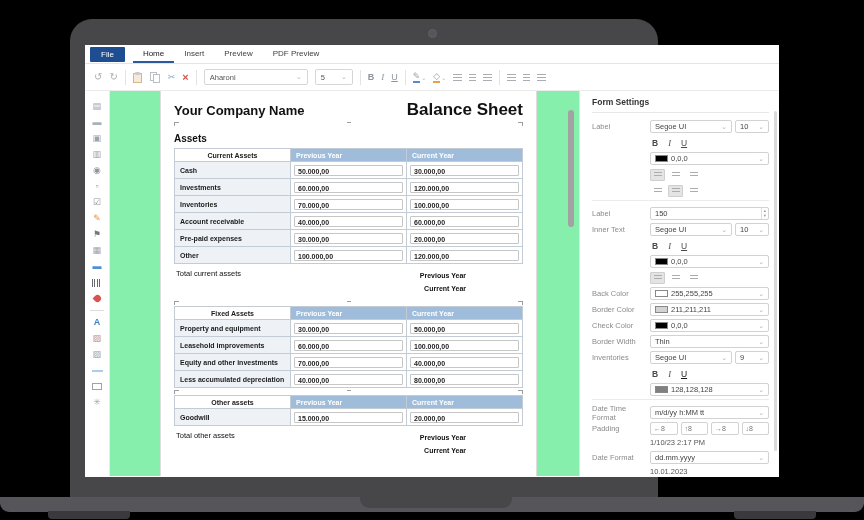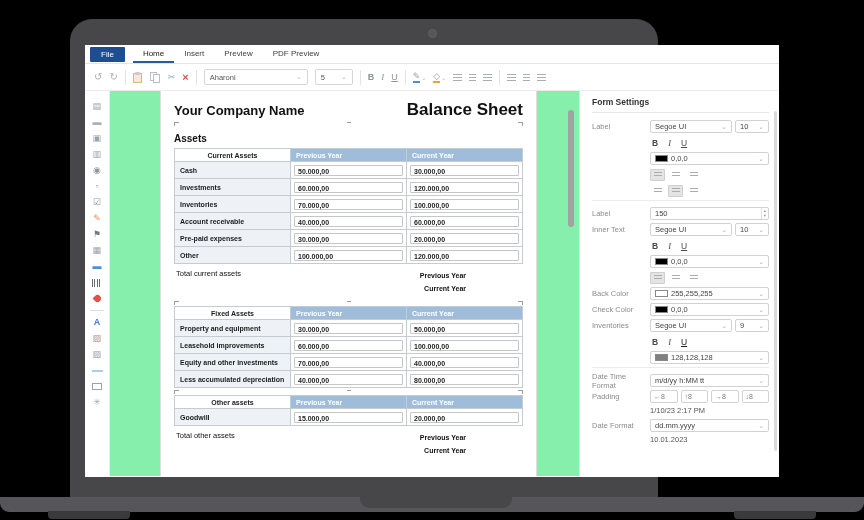--- a/index.html
+++ b/index.html
@@ -570,25 +570,44 @@
                 <span class="p-label">Back Color</span>
                 <div class="p-ctrl">
                   <div class="psel">
                     <span class="swatch" style="background: rgb(255, 255, 255);"></span>
                     <span>255,255,255</span>
                     <span class="chev">⌄</span>
                   </div>
                 </div>
               </div>
               <div class="p-row">
+                <span class="p-label">Border Color</span>
+                <div class="p-ctrl">
+                  <div class="psel">
+                    <span class="swatch" style="background: rgb(211, 211, 211);"></span>
+                    <span>211,211,211</span>
+                    <span class="chev">⌄</span>
+                  </div>
+                </div>
+              </div>
+              <div class="p-row">
                 <span class="p-label">Check Color</span>
                 <div class="p-ctrl">
                   <div class="psel">
                     <span class="swatch" style="background: rgb(0, 0, 0);"></span>
                     <span>0,0,0</span>
+                    <span class="chev">⌄</span>
+                  </div>
+                </div>
+              </div>
+              <div class="p-row">
+                <span class="p-label">Border Width</span>
+                <div class="p-ctrl">
+                  <div class="psel">
+                    <span>Thin</span>
                     <span class="chev">⌄</span>
                   </div>
                 </div>
               </div>
               <div class="p-row">
                 <span class="p-label">Inventories</span>
                 <div class="p-ctrl">
                   <div class="psel">
                     <span>Segoe UI</span>
                     <span class="chev">⌄</span>

